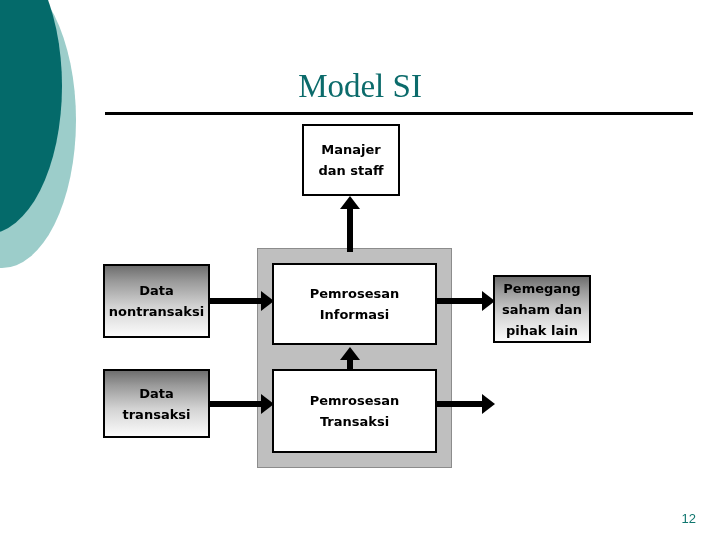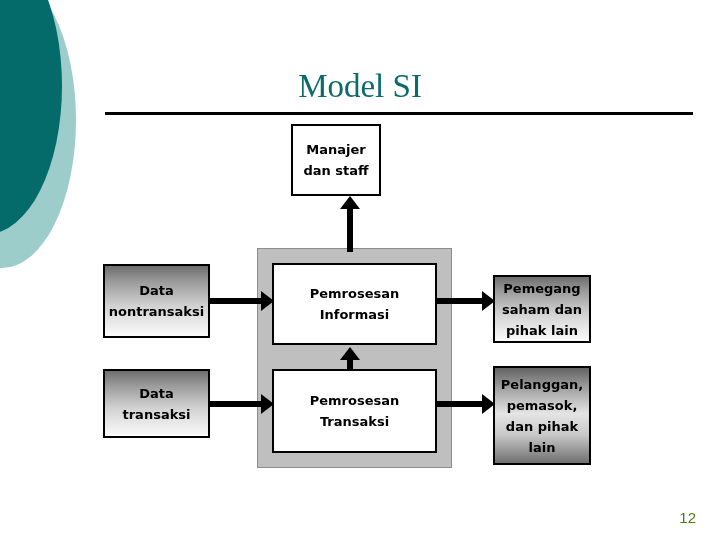--- a/index.html
+++ b/index.html
@@ -79,21 +79,21 @@
   }
   .box-white { background: #ffffff; }
   .grad-down {
     background: linear-gradient(to bottom, #6e6e6e 0%, #9a9a9a 22%, #d3d3d3 58%, #fbfbfb 100%);
   }
   .grad-updown {
     background: linear-gradient(to bottom, #626262 0%, #9d9d9d 20%, #e4e4e4 48%, #c9c9c9 70%, #6f6f6f 100%);
   }
 
   
-  #box-manajer      { left: 291px; top: 124px; width: 90px;  height: 72px; }
+  #box-manajer      { left: 302px; top: 124px; width: 98px;  height: 72px; }
   #box-data-non     { left: 103px; top: 264px; width: 107px; height: 74px; }
   #box-data-trans   { left: 103px; top: 369px; width: 107px; height: 69px; }
   #box-pemegang     { left: 493px; top: 275px; width: 98px;  height: 68px; }
   #box-pelanggan    { left: 493px; top: 366px; width: 98px;  height: 99px; }
   #box-proses-info  { left: 272px; top: 263px; width: 165px; height: 82px; }
   #box-proses-trans { left: 272px; top: 369px; width: 165px; height: 84px; }
 
   
   #container-gray {
     position: absolute;
@@ -158,22 +158,22 @@
   #arrow-proc-to-manajer .shaft { height: 45px; }
   #arrow-trans-to-info     { left: 340px; top: 347px; width: 20px; height: 24px; }
   #arrow-trans-to-info .shaft { height: 14px; }
 
   
   #page-number {
     position: absolute;
     right: 24px;
     bottom: 14px;
     font-family: "Liberation Sans", sans-serif;
-    font-size: 15px;
-    color: #4d7c0f;
+    font-size: 13px;
+    color: #0f766e;
   }
 </style>
 </head>
 <body>
 
 <div id="slide">
 
   <div class="deco-ellipse" id="deco-light"></div>
   <div class="deco-ellipse" id="deco-dark"></div>
 
@@ -194,24 +194,20 @@
   <div class="box box-white" id="box-proses-info">Pemrosesan
 Informasi</div>
 
   <div class="box box-white" id="box-proses-trans">Pemrosesan
 Transaksi</div>
 
   <div class="box grad-down" id="box-pemegang">Pemegang
 saham dan
 pihak lain</div>
 
-  <div class="box grad-updown" id="box-pelanggan">Pelanggan,
-pemasok,
-dan pihak
-lain</div>
 
   <div class="arrow-h" id="arrow-datanon-to-proc">
     <div class="shaft"></div>
     <div class="head"></div>
   </div>
 
   <div class="arrow-h" id="arrow-datatrans-to-proc">
     <div class="shaft"></div>
     <div class="head"></div>
   </div>

